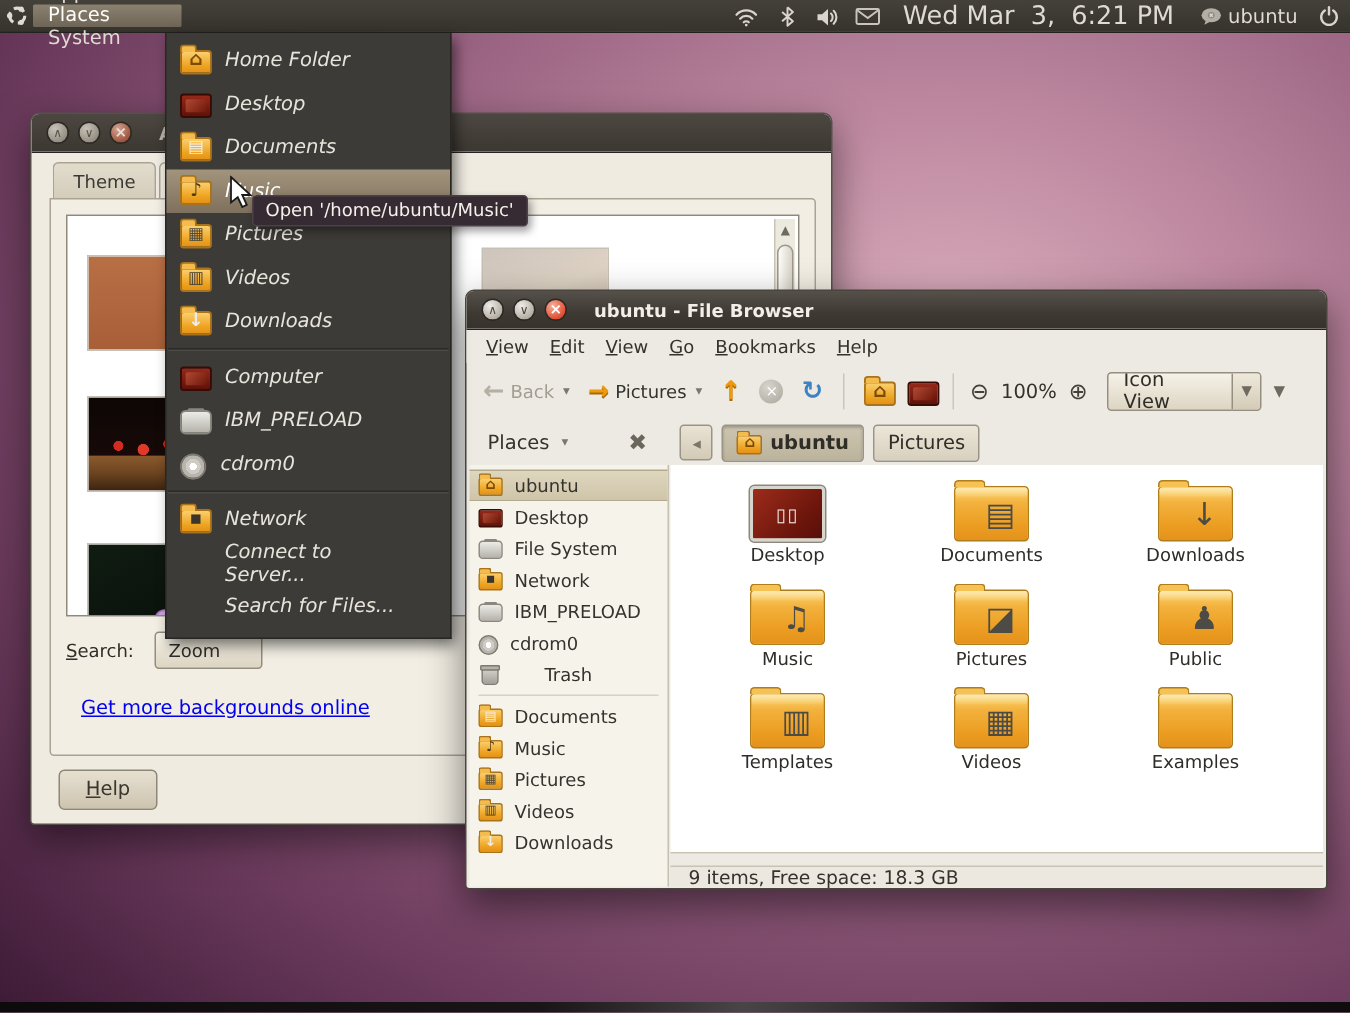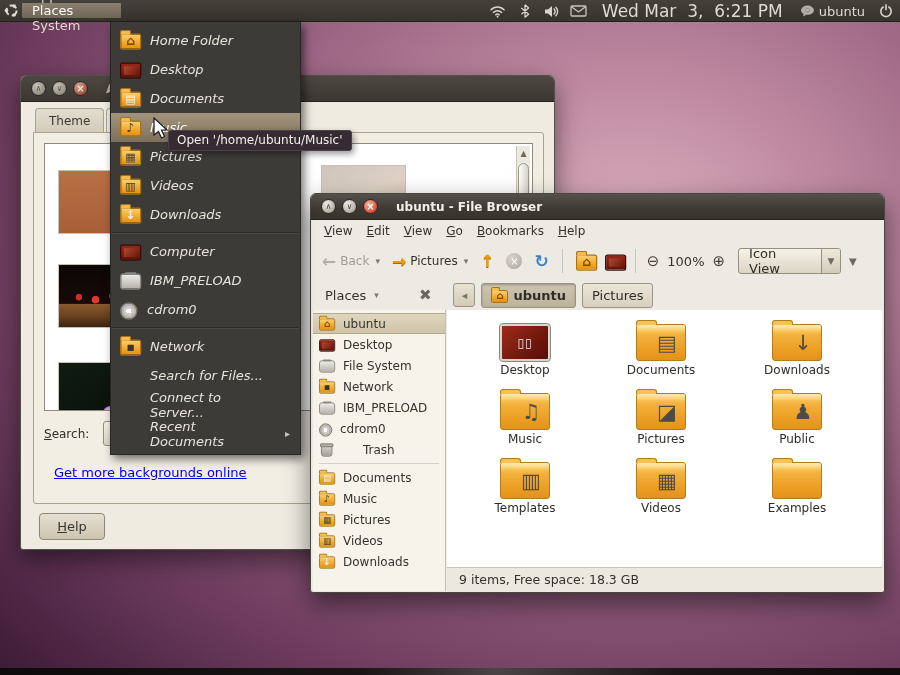--- a/index.html
+++ b/index.html
@@ -177,21 +177,21 @@
   .bicon[data-kind="folder"]::after { content:""; position:absolute; left:0; right:0; top:0; height:7px;
     background:linear-gradient(#fde9b0,rgba(255,255,255,0)); border-radius:2px 2px 0 0; }
   .bicon[data-kind="screen"] { background:linear-gradient(135deg,#9c2c1b,#6b150b 70%,#57100a);
     border:2px solid #d8d5cd; outline:1px solid #8c887e; border-radius:3px; }
   .bglyph { position:absolute; inset:0; display:flex; align-items:center; justify-content:center;
     font-size:21px; color:#4d4b46; z-index:2; }
   .bicon[data-kind="screen"] .bglyph { color:#efece6; font-size:12px; letter-spacing:1px; }
   .bicon[data-kind="folder"] .bglyph { padding-left:12px; justify-content:center; }
   .icon-label { font-size:12px; color:#2f2d29; }
 
-  .fb-status { position:absolute; left:135px; right:1px; bottom:0; height:24px; background:#ece8e0;
+  .fb-status { position:absolute; left:135px; right:1px; bottom:0; height:14px; background:#ece8e0;
     border-top:1px solid #c8c3b7; display:flex; align-items:center; padding:0 12px; color:#34322d; font-size:12.5px; }
 
   
   .cursor { position:absolute; left:153px; top:117px; z-index:80; }
 </style>
 </head>
 <body>
 
 <div class="desktop">
   <div class="desktop-bottom-strip"></div>
@@ -591,35 +591,30 @@
       </div>
 
       <div class="pm-item">
         <span class="mi mi--lg" data-icon="network"></span>
         <span class="pm-label">Network</span>
         <span class="pm-arrow"></span>
       </div>
 
       <div class="pm-item">
         <span class="mi mi--lg" data-icon="none"></span>
+        <span class="pm-label">Connect to Server...</span>
+        <span class="pm-arrow"></span>
+      </div>
+
+      <div class="pm-item">
+        <span class="mi mi--lg" data-icon="none"></span>
         <span class="pm-label">Search for Files...</span>
         <span class="pm-arrow"></span>
       </div>
 
-      <div class="pm-item">
-        <span class="mi mi--lg" data-icon="none"></span>
-        <span class="pm-label">Connect to Server...</span>
-        <span class="pm-arrow"></span>
-      </div>
-
-      <div class="pm-item">
-        <span class="mi mi--lg" data-icon="none"></span>
-        <span class="pm-label">Recent Documents</span>
-        <span class="pm-arrow">▸</span>
-      </div>
 
   </div>
 </div>
 
 <div class="tooltip">
   <span>Open '/home/ubuntu/Music'</span>
 </div>
 
 <div class="cursor">
   <svg width="18" height="24" viewBox="0 0 18 24">

